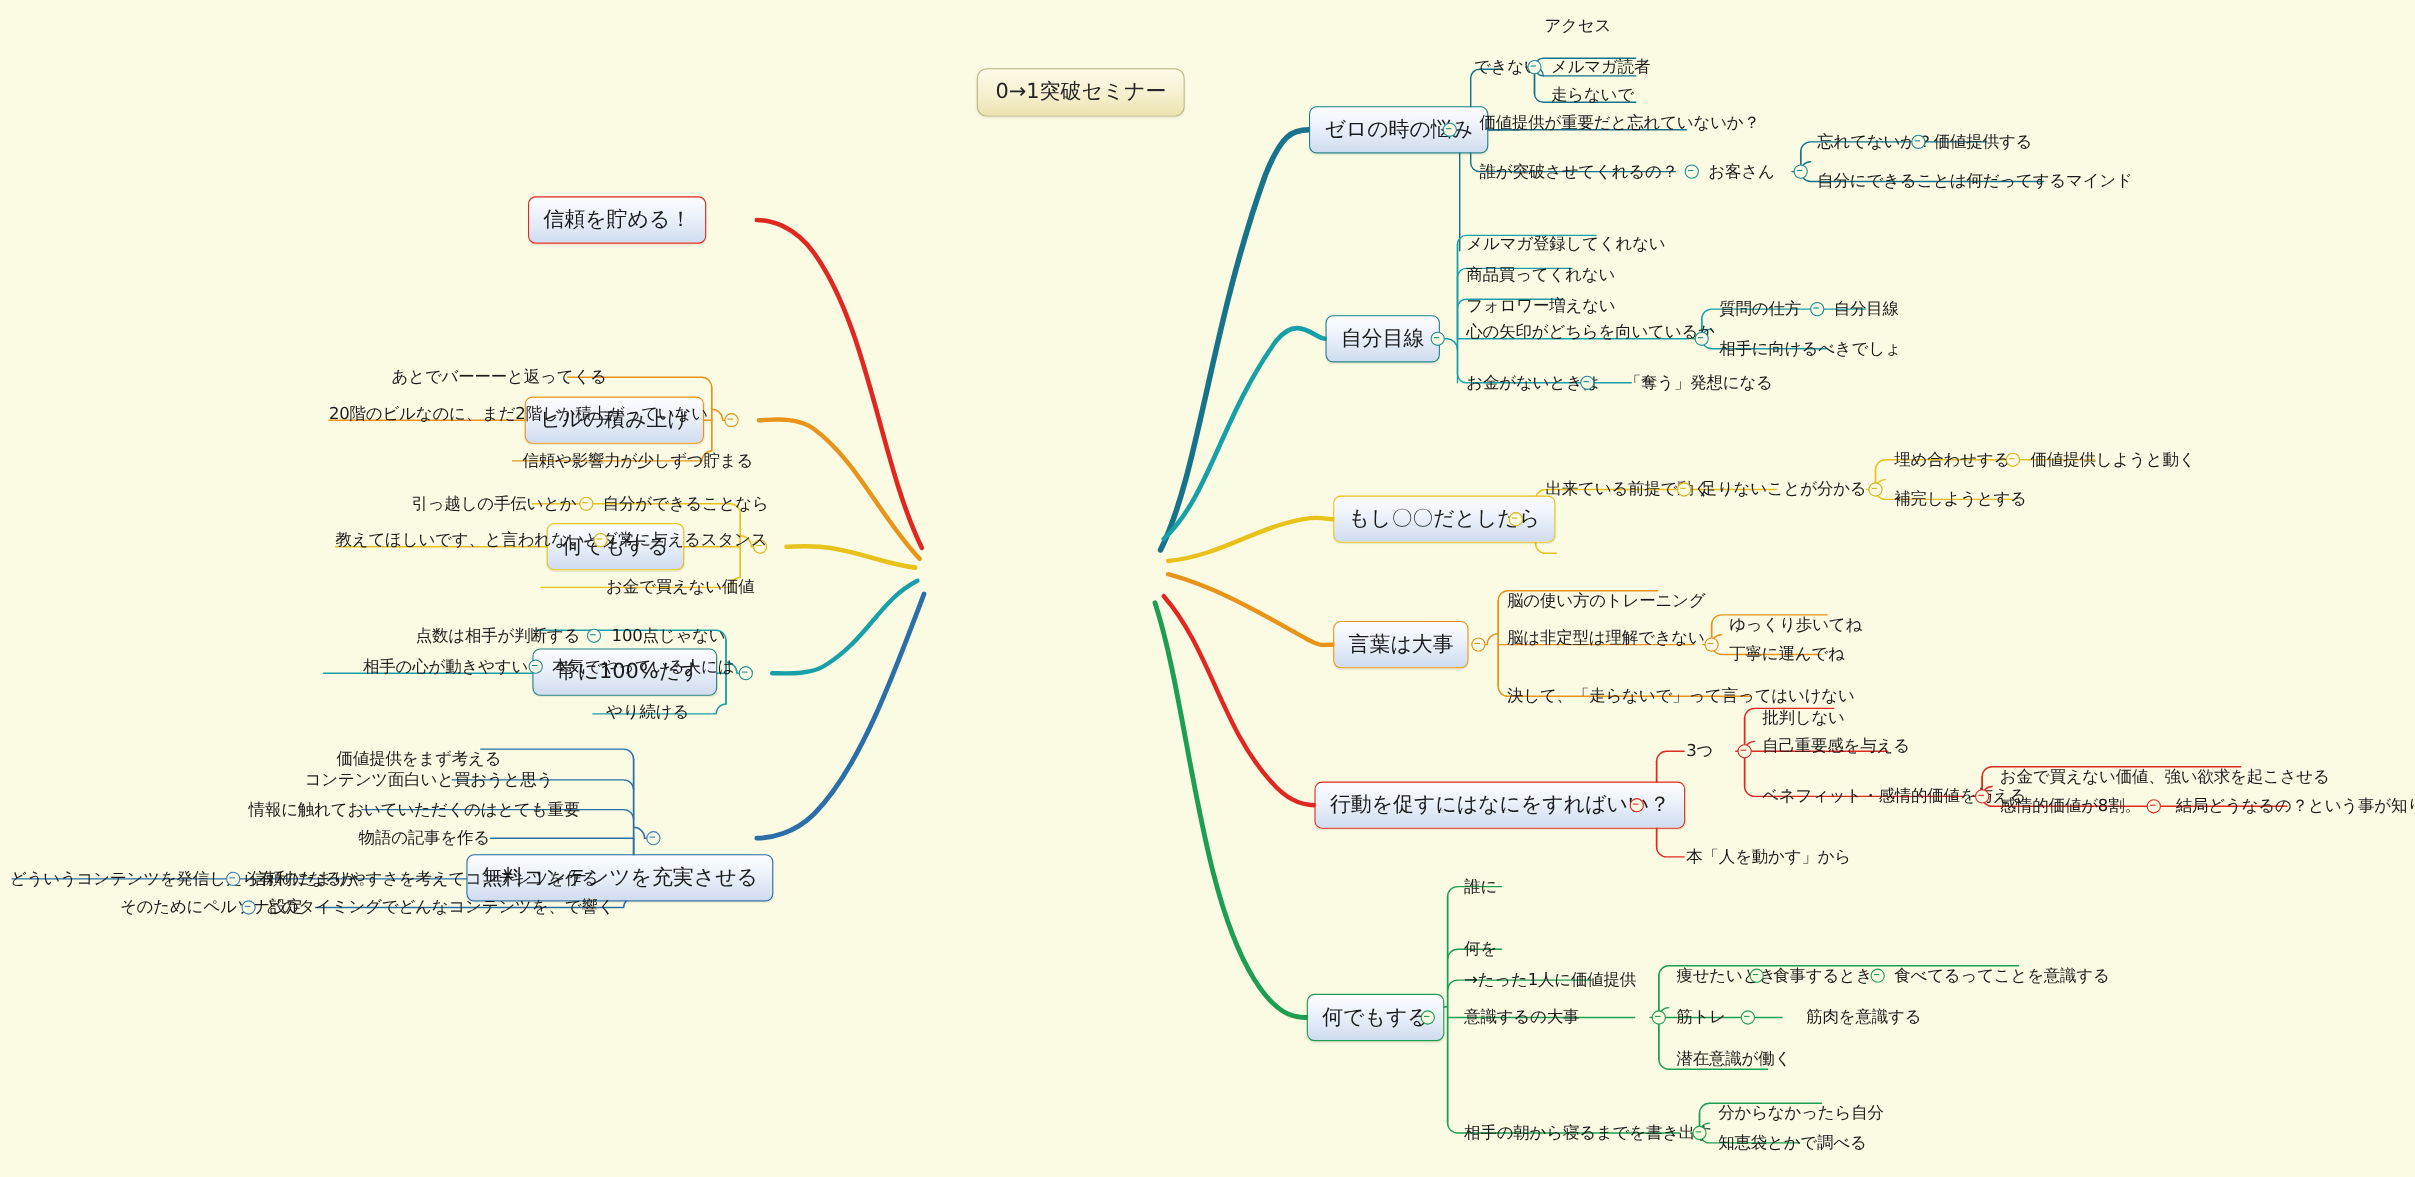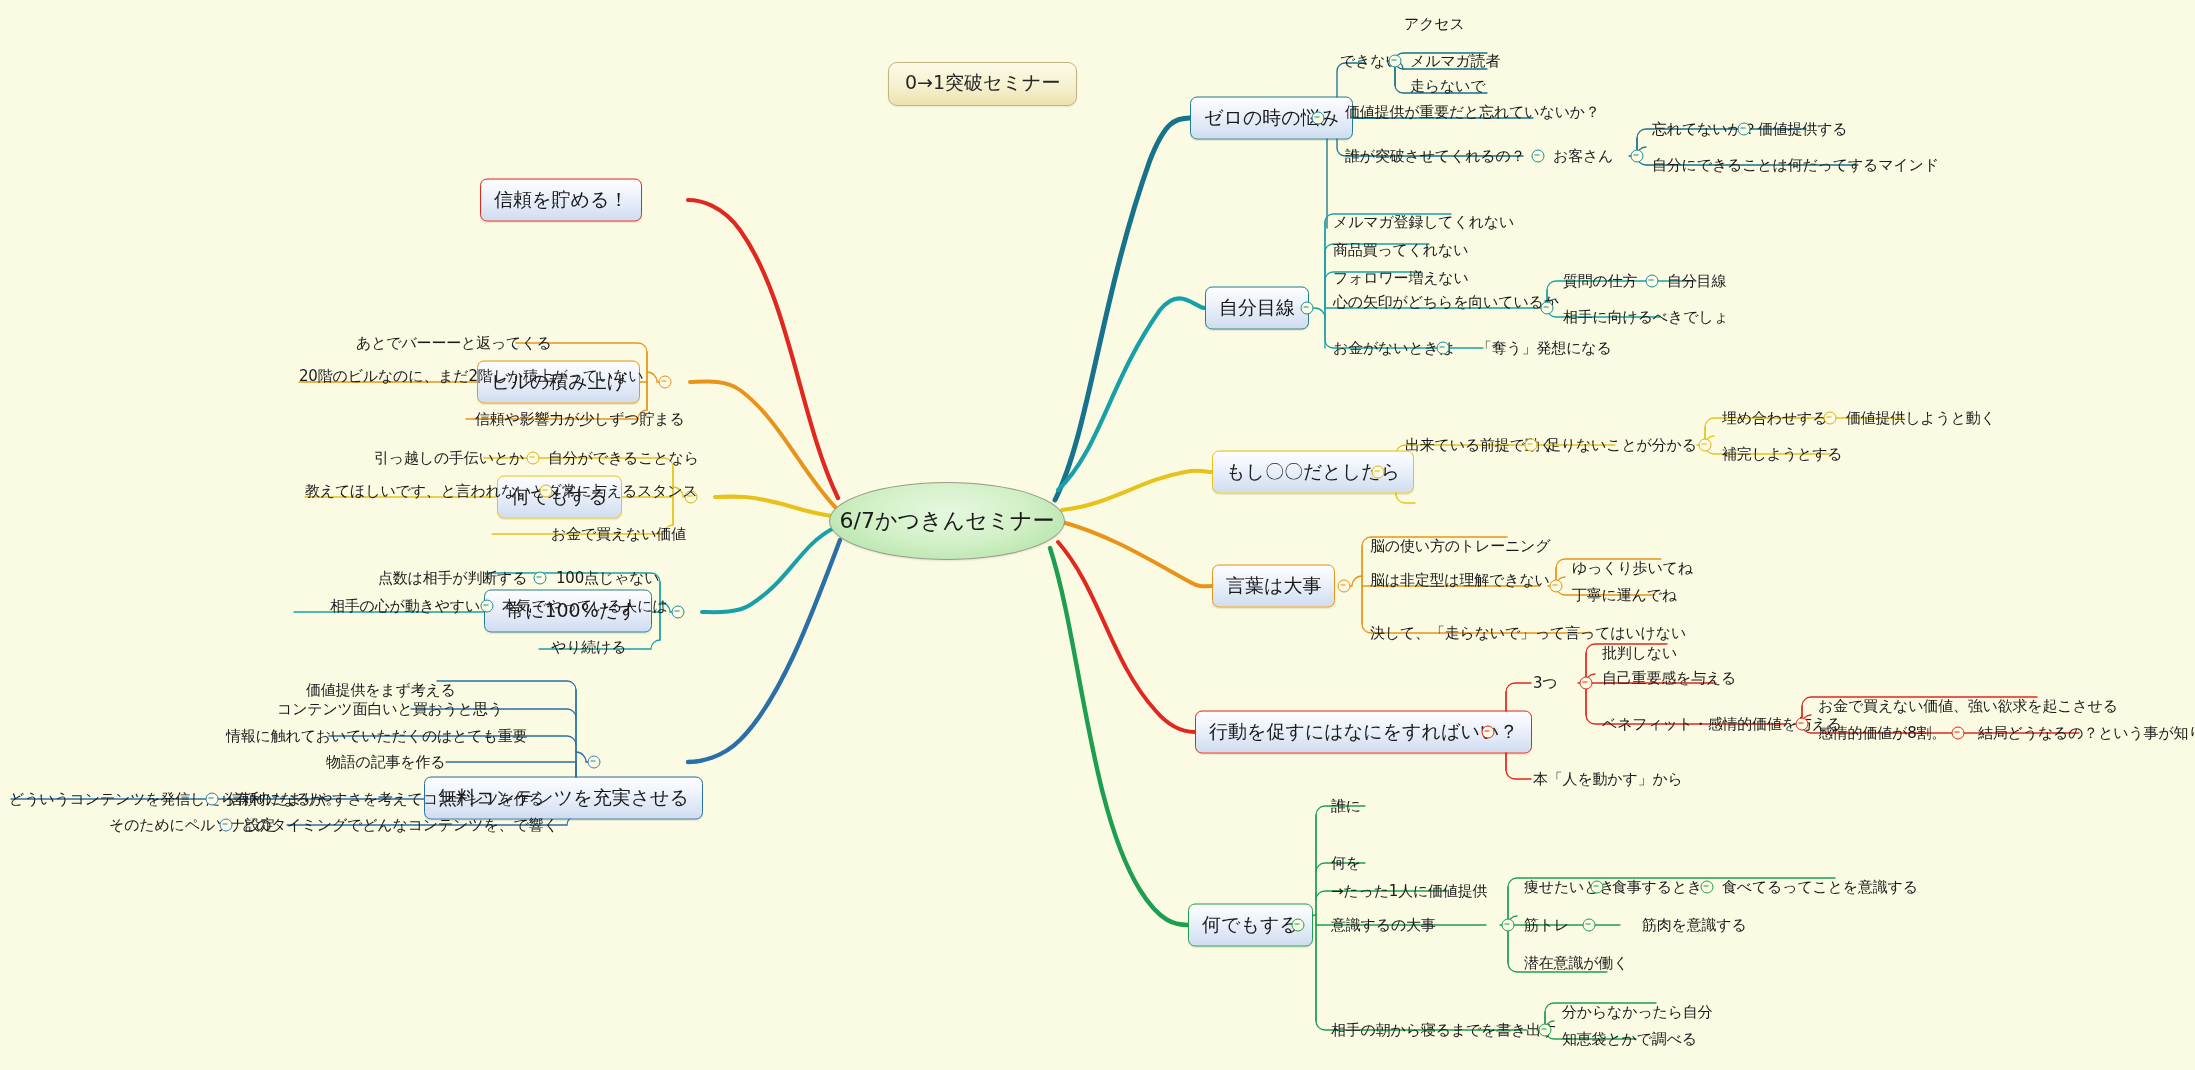--- a/index.html
+++ b/index.html
@@ -219,23 +219,20 @@
       <path d="M576,718 a9,9 0 0 0 -9,-9 h-156" stroke="#2a6fa8" stroke-width="1.3"></path>
       <path d="M576,745 a9,9 0 0 0 -9,-9 h-238" stroke="#2a6fa8" stroke-width="1.3"></path>
       <path d="M576,762 h-130" stroke="#2a6fa8" stroke-width="1.3"></path>
       <path d="M576,762 v28 a9,9 0 0 0 -9,9 h-556" stroke="#2a6fa8" stroke-width="1.3"></path>
       <path d="M576,762 v54 a9,9 0 0 0 -9,9 h-280" stroke="#2a6fa8" stroke-width="1.3"></path>
       <path d="M576,690 v126" stroke="#2a6fa8" stroke-width="1.3"></path>
 
     </g>
   </svg>
 
-  <div id="central">
-    <span>6/7かつきんセミナー</span>
-  </div>
 
   <div id="note">
     <span>0→1突破セミナー</span>
   </div>
 
   <div class="box b-teal" style="left:1190px;top:118px;">
     <span>ゼロの時の悩み</span>
   </div>
   <div class="knob k-teal" style="left:1318px;top:118px;"></div>
 

